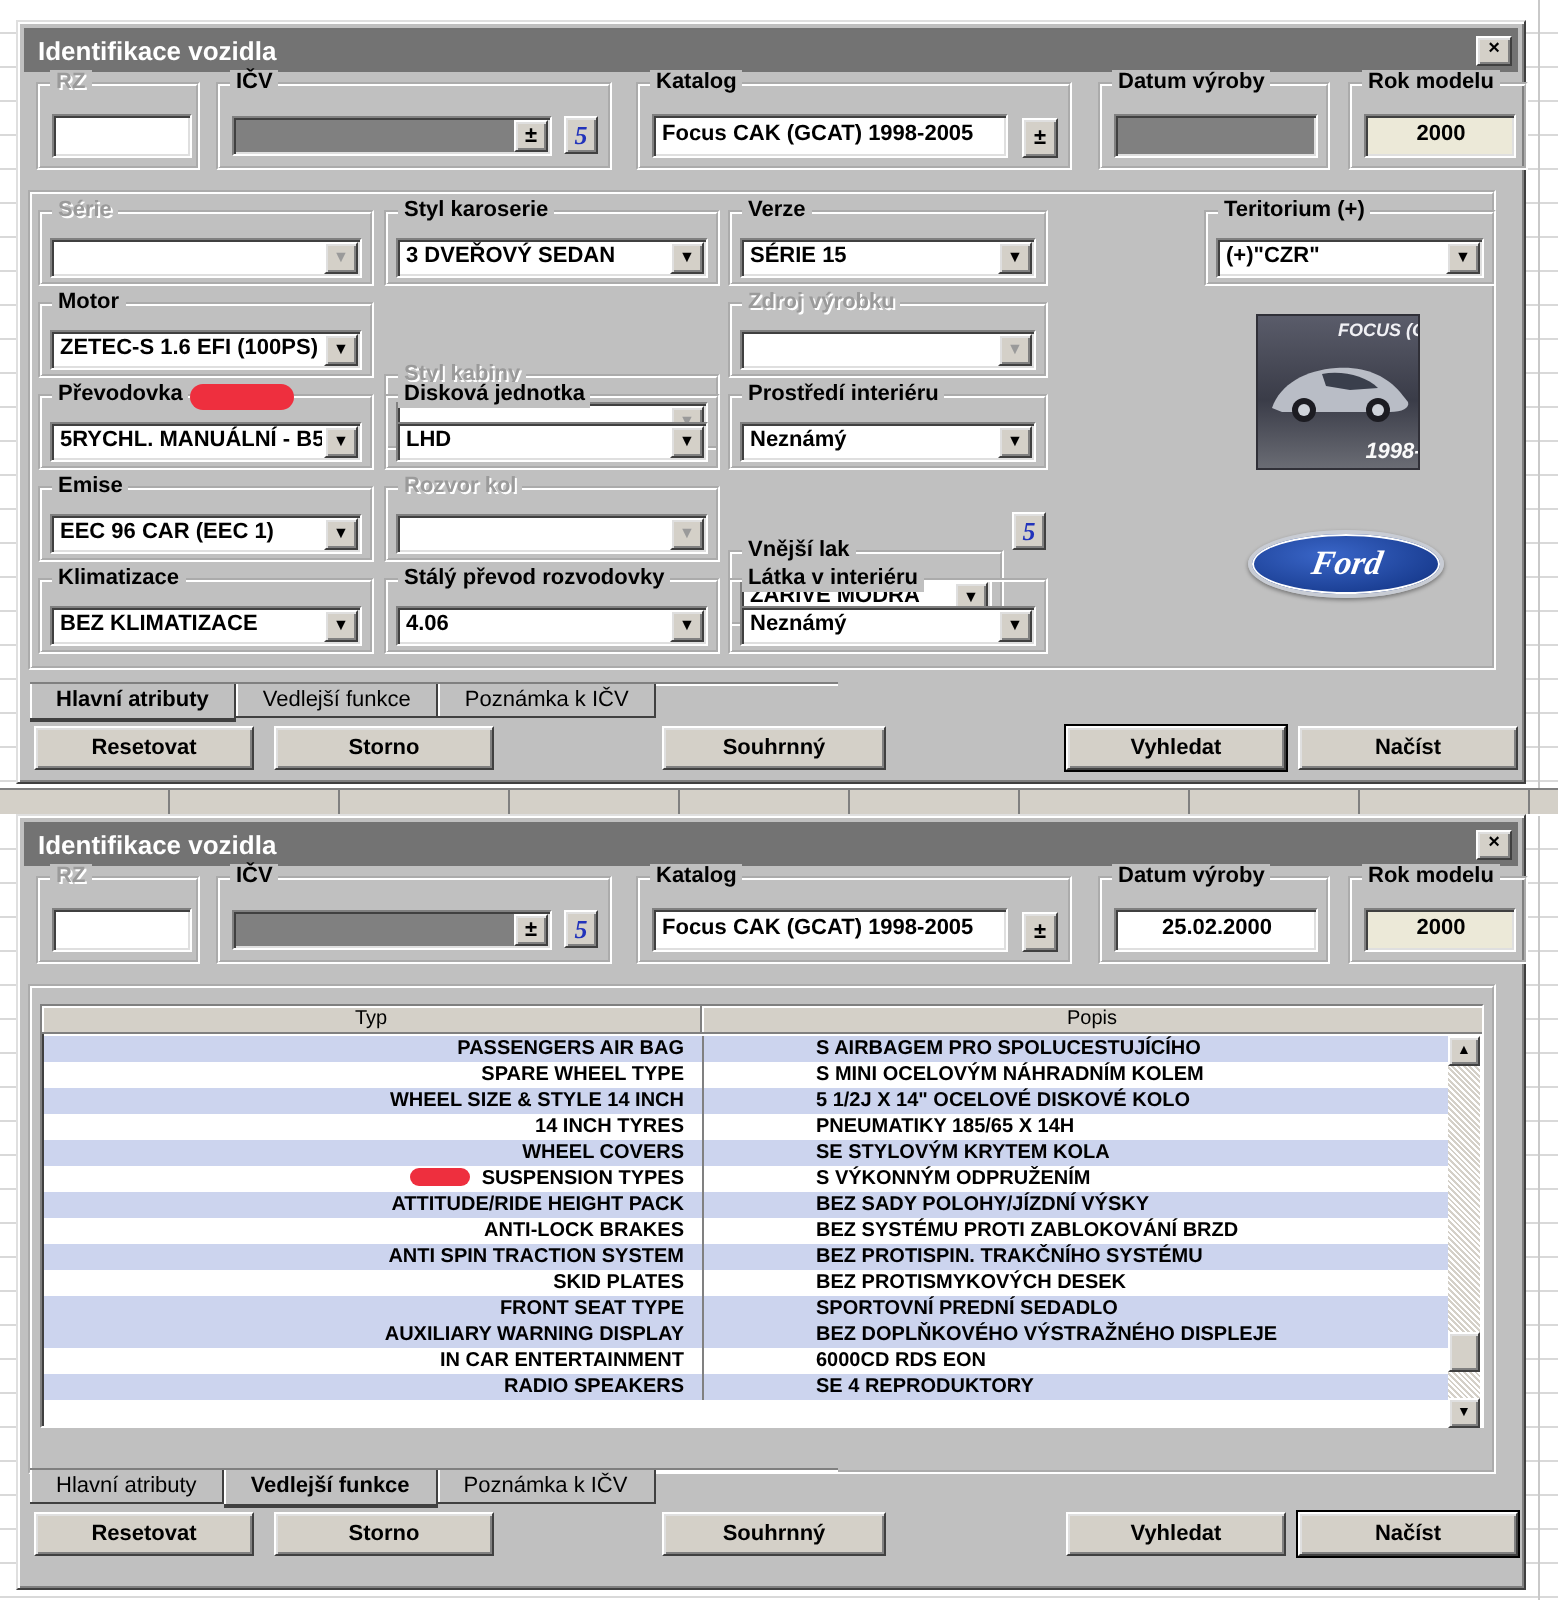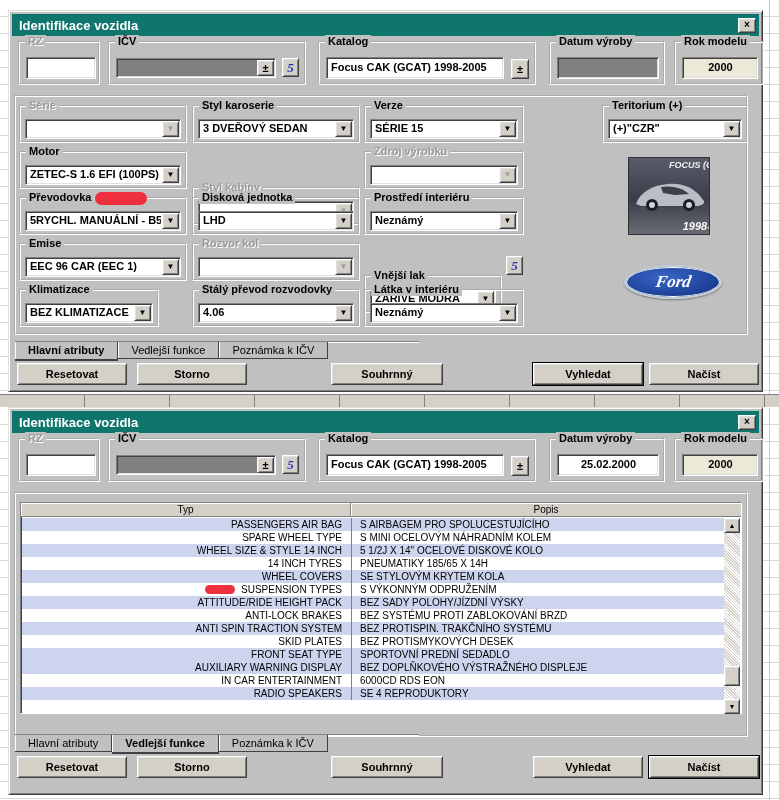--- a/index.html
+++ b/index.html
@@ -22,21 +22,21 @@
   
   .dialog{
     position:absolute; left:8px; width:755px; background:#c0c0c0;
     border:1px solid; border-color:#dfdfdf #404040 #404040 #dfdfdf;
     box-shadow: inset 1px 1px 0 #ffffff, inset -1px -1px 0 #808080;
   }
   #dialog-top{ top:10px; height:382px; }
   #dialog-bottom{ top:407px; height:388px; }
   .titlebar{
     position:absolute; left:3px; right:3px; top:3px; height:22px;
-    background:#0f766e; color:#ffffff; display:flex; align-items:center;
+    background:#737373; color:#ffffff; display:flex; align-items:center;
     padding:0 3px 0 7px; font-size:13px; font-weight:700;
   }
   .close-btn{
     margin-left:auto; width:18px; height:15px; background:#d4d0c8; color:#000;
     border:1px solid; border-color:#fff #404040 #404040 #fff;
     box-shadow: inset 1px 1px 0 #dfdfdf, inset -1px -1px 0 #808080;
     font-size:10px; font-weight:700; line-height:12px; text-align:center; cursor:default;
   }
   
   .grp{ position:absolute; border:2px groove #ffffff; }
@@ -124,21 +124,21 @@
     position:absolute; left:4px; top:8px; width:722px; height:212px; background:#fff;
     border:1px solid; border-color:#808080 #fff #fff #808080;
     box-shadow: inset 1px 1px 0 #404040;
   }
   .grid-header{ display:flex; height:14px; background:#d4d0c8; border-bottom:1px solid #808080; }
   .gh-cell{ font-size:10px; font-weight:400; text-align:center; line-height:13px;
     box-shadow: inset 1px 1px 0 #ffffff; }
   .h-typ{ width:330px; border-right:1px solid #808080; }
   .h-popis{ flex:1; }
   .rows{ position:absolute; left:1px; top:15px; width:704px; height:195px; overflow:hidden; }
-  .trow{ display:flex; height:13px; font-size:10px; font-weight:400; line-height:13px; background:#ffffff; }
+  .trow{ display:flex; height:13px; font-size:10px; font-weight:700; line-height:13px; background:#ffffff;gap:48px; }
   .trow.alt{ background:#ccd4ee; }
   .c-typ{ width:330px; text-align:right; padding-right:9px; border-right:1px solid #808080; white-space:nowrap; overflow:hidden; }
   .c-popis{ flex:1; padding-left:8px; white-space:nowrap; overflow:hidden; }
   .vscroll{
     position:absolute; right:1px; top:15px; width:16px; height:196px;
     background:repeating-linear-gradient(45deg, #ffffff 0 1px, #d4d0c8 1px 2px);
   }
   .sb-btn{
     position:absolute; left:0; width:16px; height:15px; background:#d4d0c8;
     border:1px solid; border-color:#fff #404040 #404040 #fff;
@@ -355,21 +355,21 @@
       <div class="fgrp" style="left: 348px; top: 146px; width: 138px; margin-top: 32px;">
         <span class="grp-label">Vnější lak</span>
         <div class="combo">
           <span class="val">ZÁŘIVĚ MODRÁ</span>
           <span class="cbtn">
             <span>▼</span>
           </span>
         </div>
       </div>
       <button class="revert-btn" style="left: 490px; top: 159px;">5</button>
-      <div class="fgrp" style="left: 3px; top: 192px; width: 140px; padding-left: 22px;">
+      <div class="fgrp" style="left: 3px; top: 192px; width: 168px; padding-left: 22px;">
         <span class="grp-label">Klimatizace</span>
         <div class="combo">
           <span class="val">BEZ KLIMATIZACE</span>
           <span class="cbtn">
             <span>▼</span>
           </span>
         </div>
       </div>
       <div class="fgrp" style="left: 176px; top: 192px; width: 168px;">
         <span class="grp-label">Stálý převod rozvodovky</span>

